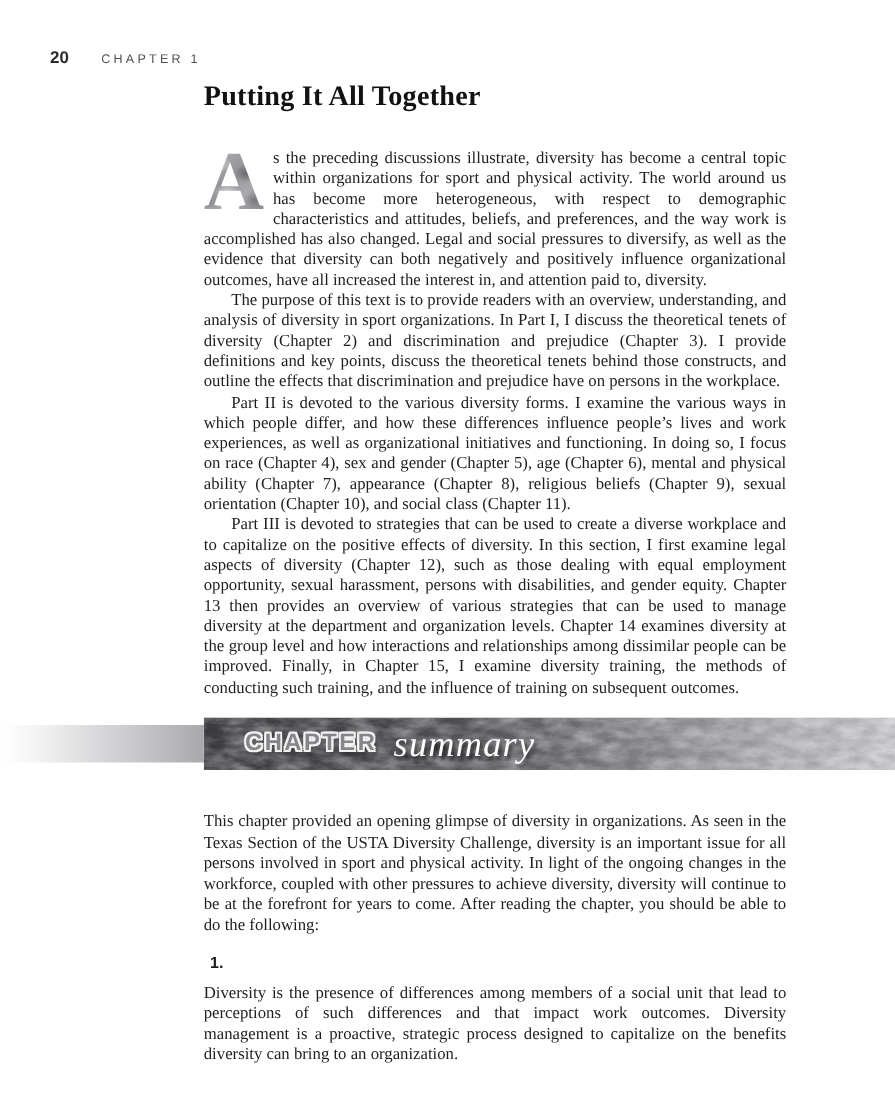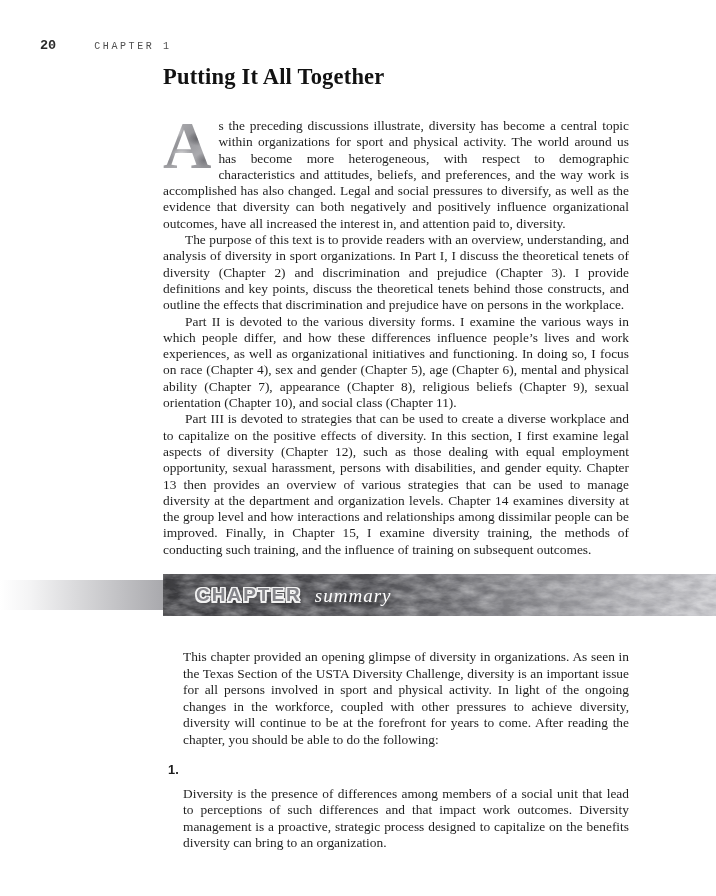--- a/index.html
+++ b/index.html
@@ -13,22 +13,22 @@
     overflow: hidden;
   }
 
   
   .running-head {
     position: absolute;
     top: 38px;
     left: 40px;
     display: flex;
     align-items: baseline;
-    gap: 38px;
-    font-family: Liberation Mono, monospace;
+    gap: 26px;
+    font-family: Liberation Sans, sans-serif;
     text-align: right;
   }
   .pagenum { font-size: 13.5px; font-weight: bold; color: #2b2b2b; }
   .chapter-label { font-size: 10px; letter-spacing: 2.6px; color: #4f4f4f; }
 
   
   .content {
     position: absolute;
     top: 64px;
     left: 163px;
@@ -113,35 +113,35 @@
     text-shadow:
       -1.5px -1.5px 0 #f2f2f2, 1.5px -1.5px 0 #f2f2f2,
       -1.5px 1.5px 0 #f2f2f2, 1.5px 1.5px 0 #f2f2f2,
       -1.5px 0 0 #f2f2f2, 1.5px 0 0 #f2f2f2,
       0 -1.5px 0 #f2f2f2, 0 1.5px 0 #f2f2f2,
       3px 3px 4px rgba(0,0,0,0.45);
   }
   .banner-summary {
     font-family: "Liberation Serif", serif;
     font-style: italic;
-    font-size: 19px;
+    font-size: 29px;
     letter-spacing: 1px;
     color: #ffffff;
     text-shadow: 2px 3px 3px rgba(0,0,0,0.55);
     transform: translateY(1px);
   }
 
   
   .summary-section {
     position: absolute;
     top: 649px;
     left: 163px;
     width: 466px;
   }
-  .summary-section .body-para { line-height: 16.6px; margin-left: 20px; }
+  .summary-section .body-para { line-height: 16.6px; }
   .objective {
     display: flex;
     gap: 10px;
     margin: 13px 0 9px 5px;
     font-family: "Liberation Sans", sans-serif;
     font-weight: bold;
     font-size: 12.8px;
     color: #1c1c1c;
     letter-spacing: 0.1px;
   }

